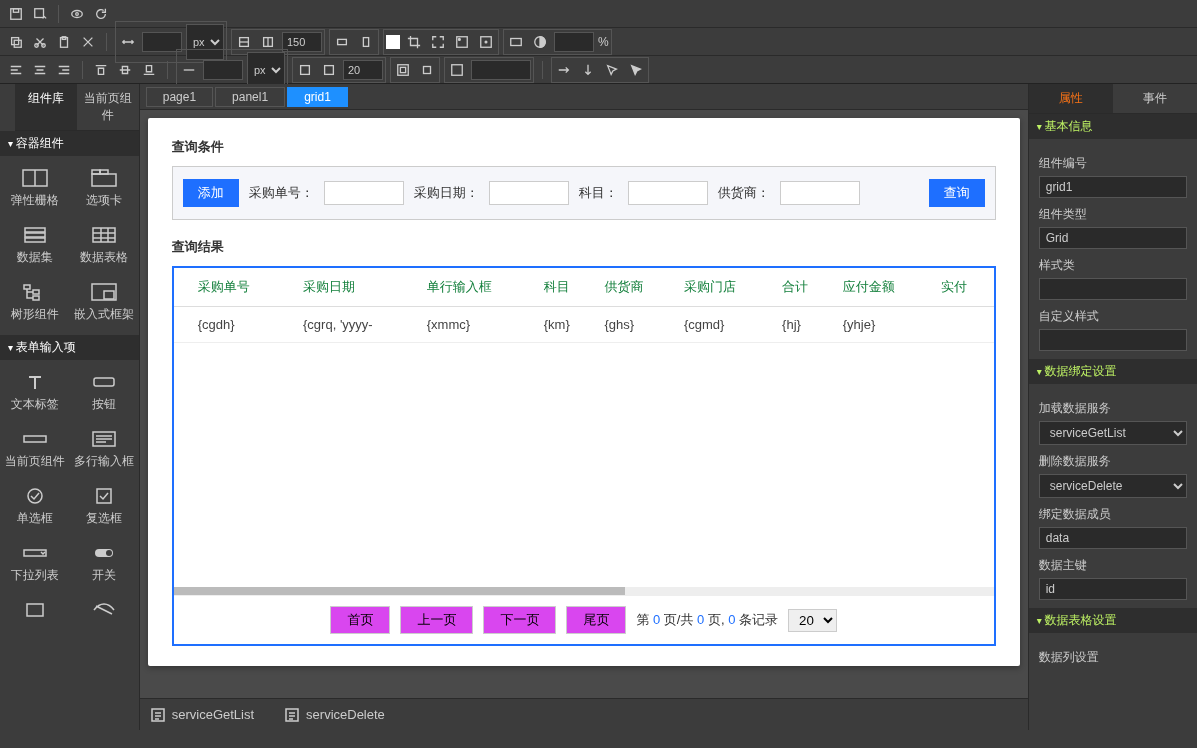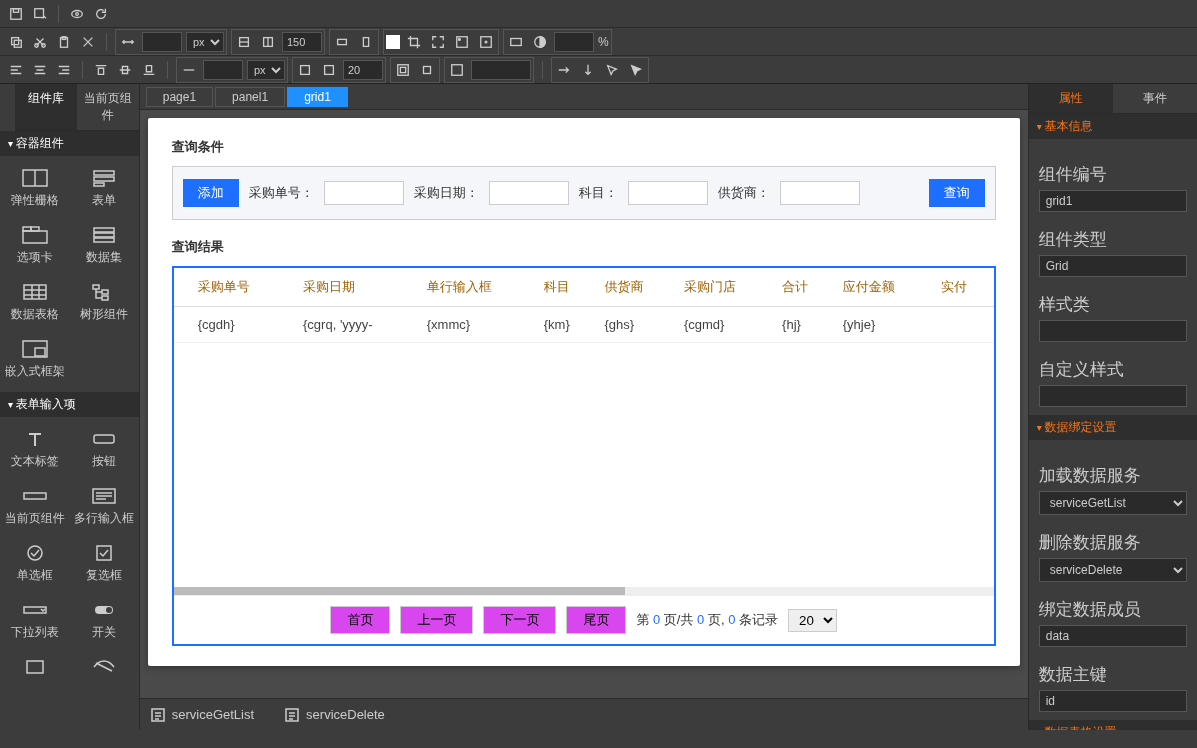--- a/index.html
+++ b/index.html
@@ -2,21 +2,21 @@
 <html><head>
 <meta charset="utf-8">
 <style>
 * { box-sizing: border-box; margin: 0; padding: 0; }
 body { font-family: "Microsoft YaHei", Arial, sans-serif; font-size: 12px; background: #3c3c3c; color: #ccc; width: 1197px; height: 748px; overflow: hidden; }
 .toolbar-row { background: #3c3c3c; border-bottom: 1px solid #2a2a2a; display: flex; align-items: center; padding: 2px 6px; height: 28px; gap: 4px; }
 .tb-icon { width: 20px; height: 20px; display: flex; align-items: center; justify-content: center; cursor: pointer; color: #ccc; }
 .tb-icon svg { width: 14px; height: 14px; fill: none; stroke: #ccc; stroke-width: 1.5; }
 .tb-sep { width: 1px; height: 18px; background: #555; margin: 0 4px; }
 .tb-input { background: #2a2a2a; border: 1px solid #555; color: #ccc; height: 20px; width: 40px; padding: 0 4px; font-size: 11px; }
-.tb-select { background: #2a2a2a; border: 1px solid #555; color: #ccc; height: 20px; font-size: 11px; padding: 0 2px; }
+.tb-select { background: #2a2a2a; border: 1px solid #555; color: #ccc; height: 36px; font-size: 11px; padding: 0 2px; }
 .tb-group { display: flex; align-items: center; gap: 4px; border: 1px solid #555; padding: 2px; }
 .main { display: flex; height: calc(100% - 102px); }
 .left-panel { width: 165px; background: #3c3c3c; border-right: 1px solid #2a2a2a; overflow-y: auto; }
 .left-tabs { display: flex; }
 .left-tab { flex: 1; padding: 6px 4px; text-align: center; font-size: 12px; cursor: pointer; border-bottom: 1px solid #2a2a2a; }
 .left-tab.active { background: #2e2e2e; color: #fff; margin-left: 15px; }
 .section-header { background: #2e2e2e; padding: 4px 8px; font-size: 12px; color: #fff; cursor: pointer; }
 .section-header::before { content: "▾ "; font-size: 10px; }
 .comp-grid { display: flex; flex-wrap: wrap; padding: 4px 0; }
 .comp-item { width: 50%; display: flex; flex-direction: column; align-items: center; padding: 8px 4px; cursor: pointer; color: #ccc; font-size: 12px; }
@@ -28,38 +28,38 @@
 .canvas-wrap { flex: 1; padding: 8px; overflow: auto; background: #4a4a4a; }
 .canvas { background: #fff; color: #333; padding: 20px 24px; border-radius: 2px; box-shadow: 0 2px 6px rgba(0,0,0,.3); }
 .sect-title { font-size: 13px; font-weight: bold; margin-bottom: 10px; color: #333; }
 .query-box { border: 1px solid #ccc; background: #f5f6fa; padding: 12px 10px; display: flex; align-items: center; gap: 10px; flex-wrap: wrap; margin-bottom: 18px; }
 .btn { padding: 4px 14px; cursor: pointer; font-size: 13px; border: 1px solid #ccc; background: #d946ef; }
 .btn.primary { background: #1e6fff; color: #fff; border-color: #1e6fff; }
 .q-label { font-size: 13px; color: #333; }
 .q-input { border: 1px solid #ccc; height: 24px; width: 80px; padding: 0 4px; }
 .grid-box { border: 2px solid #1e6fff; min-height: 380px; display: flex; flex-direction: column; }
 .grid-table { width: 100%; border-collapse: collapse; font-size: 13px; }
-.grid-table th { text-align: left; padding: 10px 8px; border-bottom: 1px solid #ddd; color: #a16207; font-weight: normal; }
+.grid-table th { text-align: left; padding: 10px 8px; border-bottom: 1px solid #ddd; color: #15803d; font-weight: normal; }
 .grid-table td { padding: 10px 8px; border-bottom: 1px solid #eee; color: #444; }
 .grid-body { flex: 1; overflow-x: auto; }
 .pager { display: flex; align-items: center; justify-content: center; gap: 10px; padding: 10px; border-top: 1px solid #eee; font-size: 13px; color: #333; }
 .pager .btn { padding: 4px 16px; }
 .pager select { border: 1px solid #ccc; padding: 2px 6px; }
 .pg-num { color: #1e6fff; }
 .bottom-bar { height: 32px; background: #3c3c3c; border-top: 1px solid #2a2a2a; display: flex; align-items: center; padding: 0 10px; gap: 30px; color: #ccc; font-size: 13px; }
 .svc { display: flex; align-items: center; gap: 6px; cursor: pointer; }
 .svc svg { width: 16px; height: 16px; stroke: #ccc; fill: none; stroke-width: 1.5; }
 .right-panel { width: 200px; background: #3c3c3c; border-left: 1px solid #2a2a2a; overflow-y: auto; }
 .right-tabs { display: flex; }
 .right-tab { flex: 1; text-align: center; padding: 6px; cursor: pointer; border-bottom: 1px solid #2a2a2a; }
 .right-tab.active { background: #2e2e2e; color: #f97316; }
-.prop-section { background: #2e2e2e; padding: 4px 8px; font-size: 12px; color: #f97316; }
+.prop-section { background: #2e2e2e; padding: 4px 8px; font-size: 12px; color: #bef264; }
 .prop-section::before { content: "▾ "; font-size: 10px; }
 .prop-body { padding: 8px 10px; }
-.prop-label { font-size: 17px; color: #ccc; margin: 16px 0 4px; }
+.prop-label { font-size: 12px; color: #ccc; margin: 8px 0 4px; }
 .prop-input { width: 100%; background: #2a2a2a; border: 1px solid #555; color: #ccc; padding: 3px 6px; font-size: 12px; }
 .scroll-track { height: 8px; background: #eee; }
 .scroll-thumb { height: 8px; width: 55%; background: #bbb; }
 </style>
 </head>
 <body>
 
 <div class="toolbar-row">
   <span class="tb-icon">
       <svg viewBox="0 0 16 16">
@@ -301,28 +301,20 @@
       <div class="left-tab">当前页组件</div>
     </div>
     <div class="section-header">容器组件</div>
     <div class="comp-grid">
       <div class="comp-item">
           <svg viewBox="0 0 28 20">
             <rect x="2" y="2" width="24" height="16"></rect>
             <line x1="14" y1="2" x2="14" y2="18"></line>
           </svg>
           <span>弹性栅格</span>
-        </div>
-      <div class="comp-item">
-          <svg viewBox="0 0 28 20">
-            <rect x="4" y="3" width="20" height="4"></rect>
-            <rect x="4" y="9" width="20" height="4"></rect>
-            <rect x="4" y="15" width="10" height="3"></rect>
-          </svg>
-          <span>表单</span>
         </div>
       <div class="comp-item">
           <svg viewBox="0 0 28 20">
             <rect x="2" y="6" width="24" height="12"></rect>
             <rect x="2" y="2" width="8" height="4"></rect>
             <rect x="10" y="2" width="8" height="4"></rect>
           </svg>
           <span>选项卡</span>
         </div>
       <div class="comp-item">

